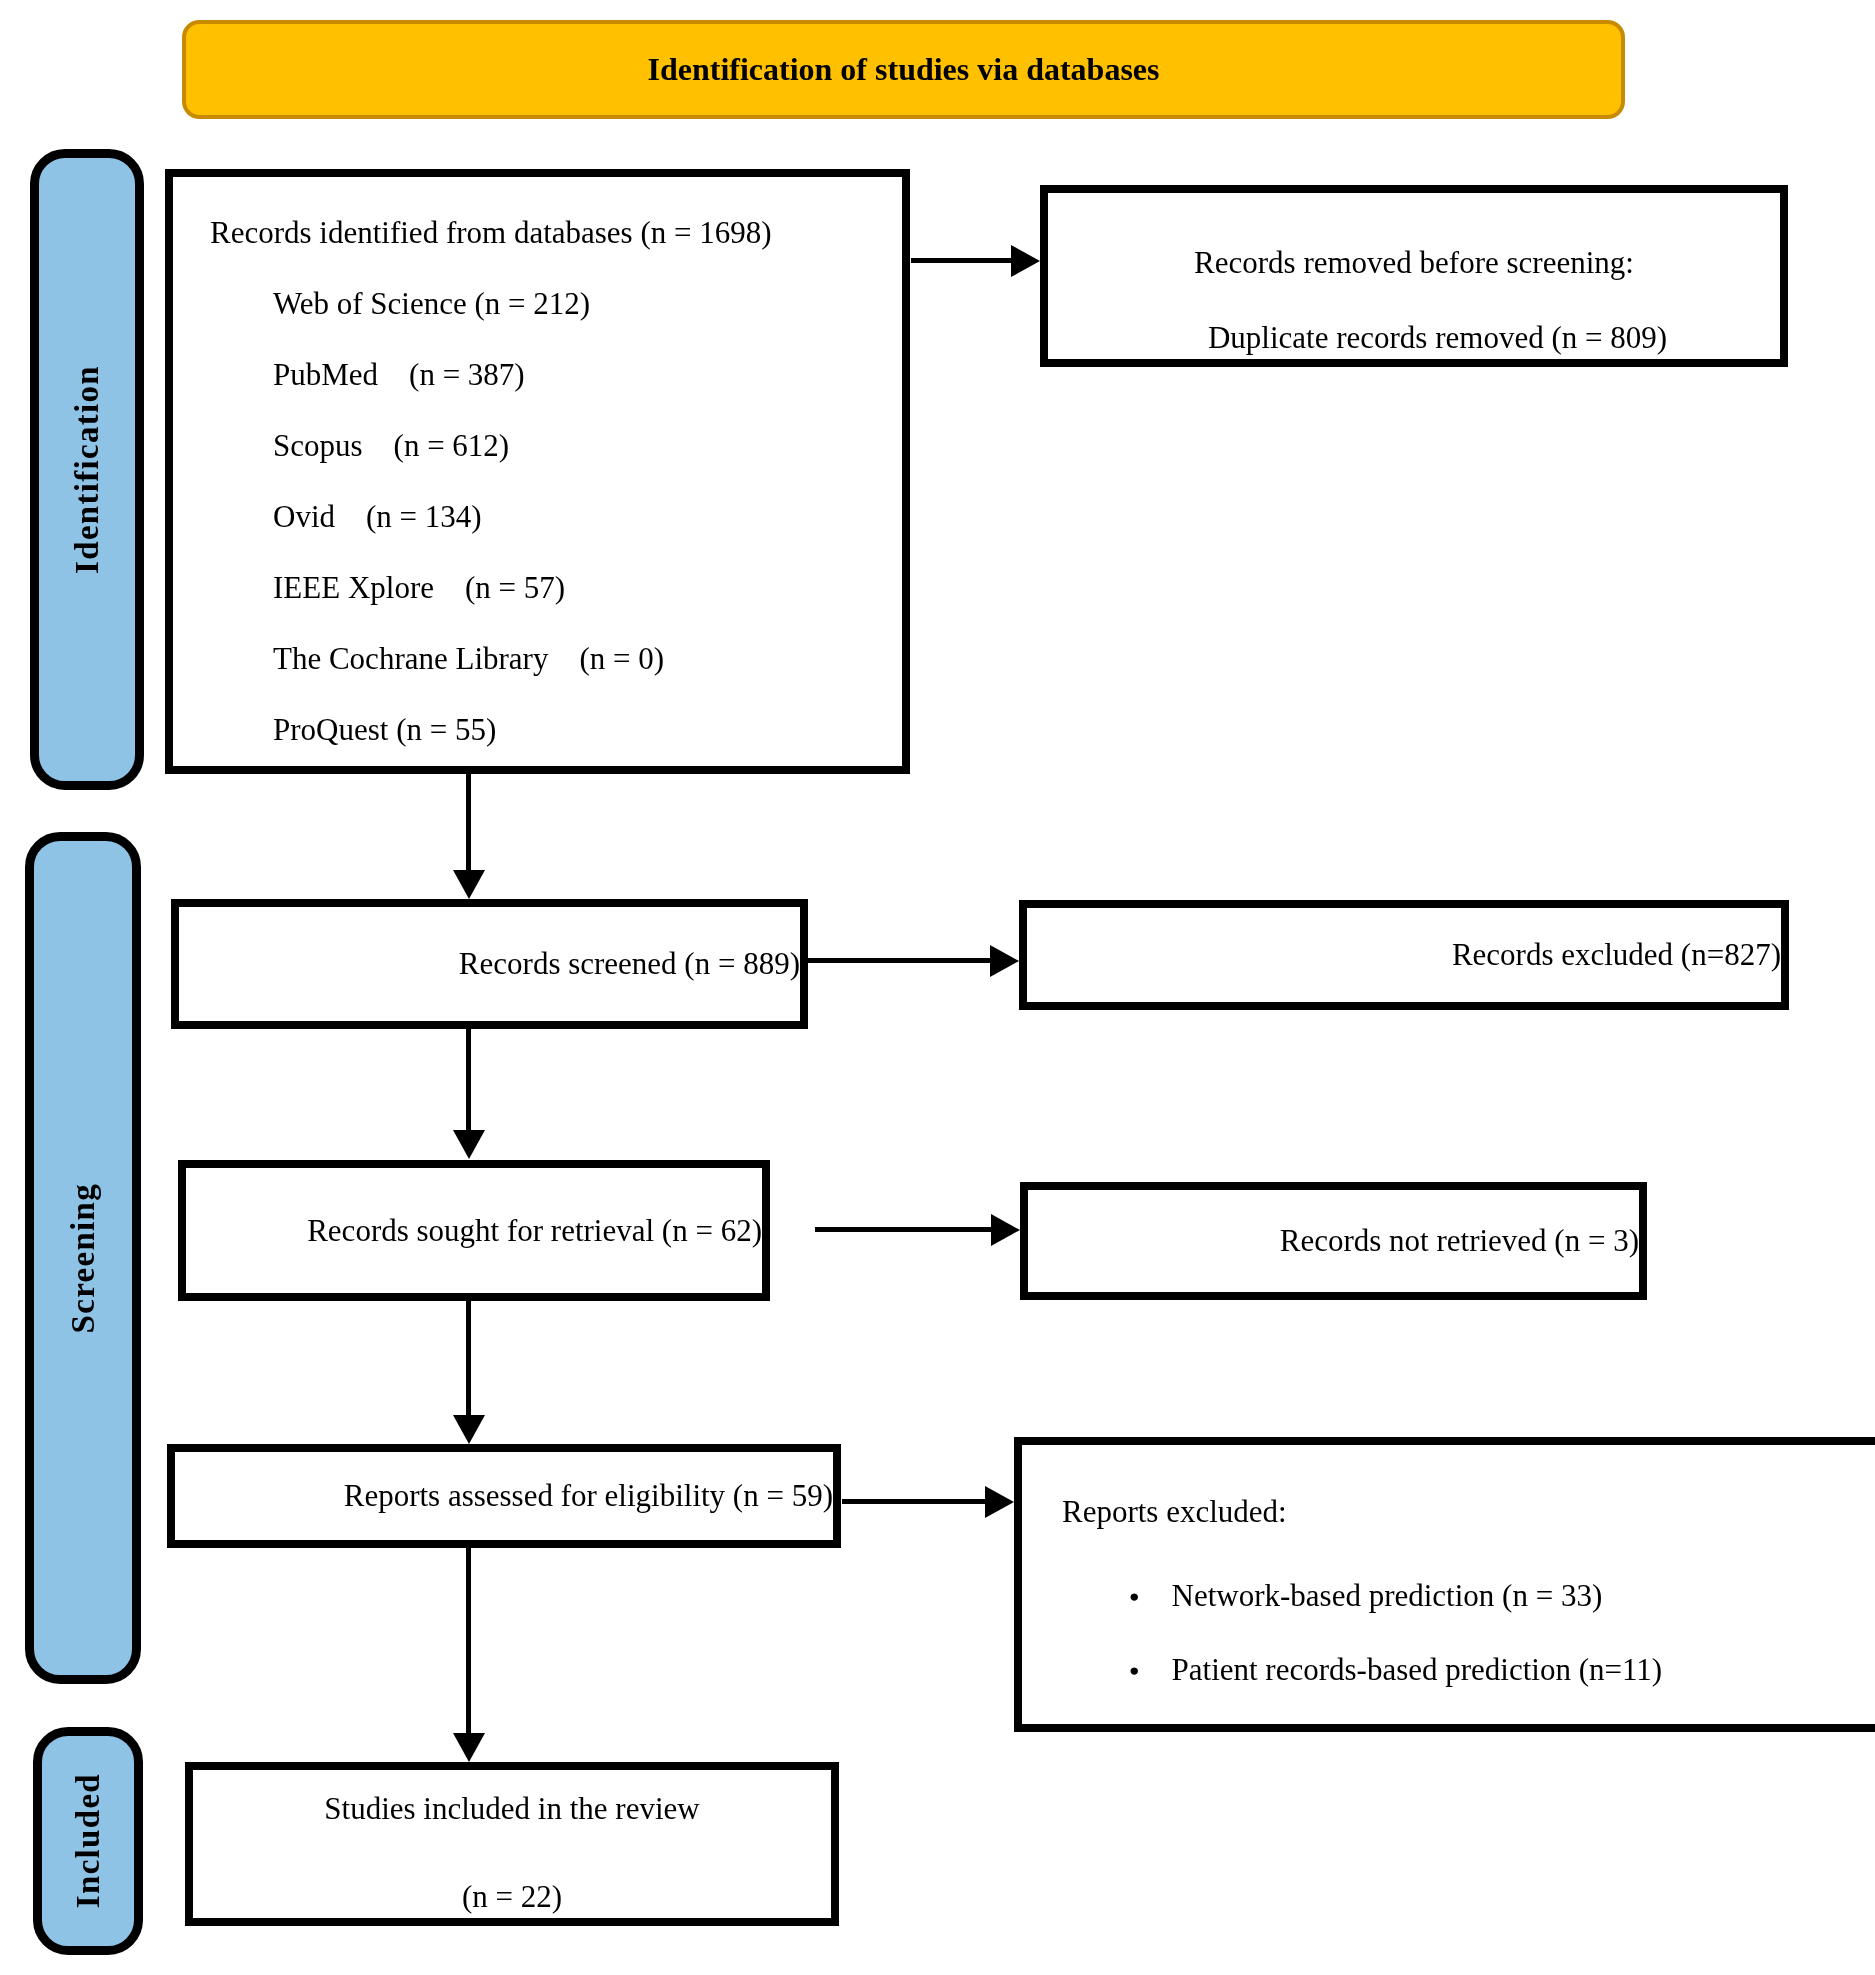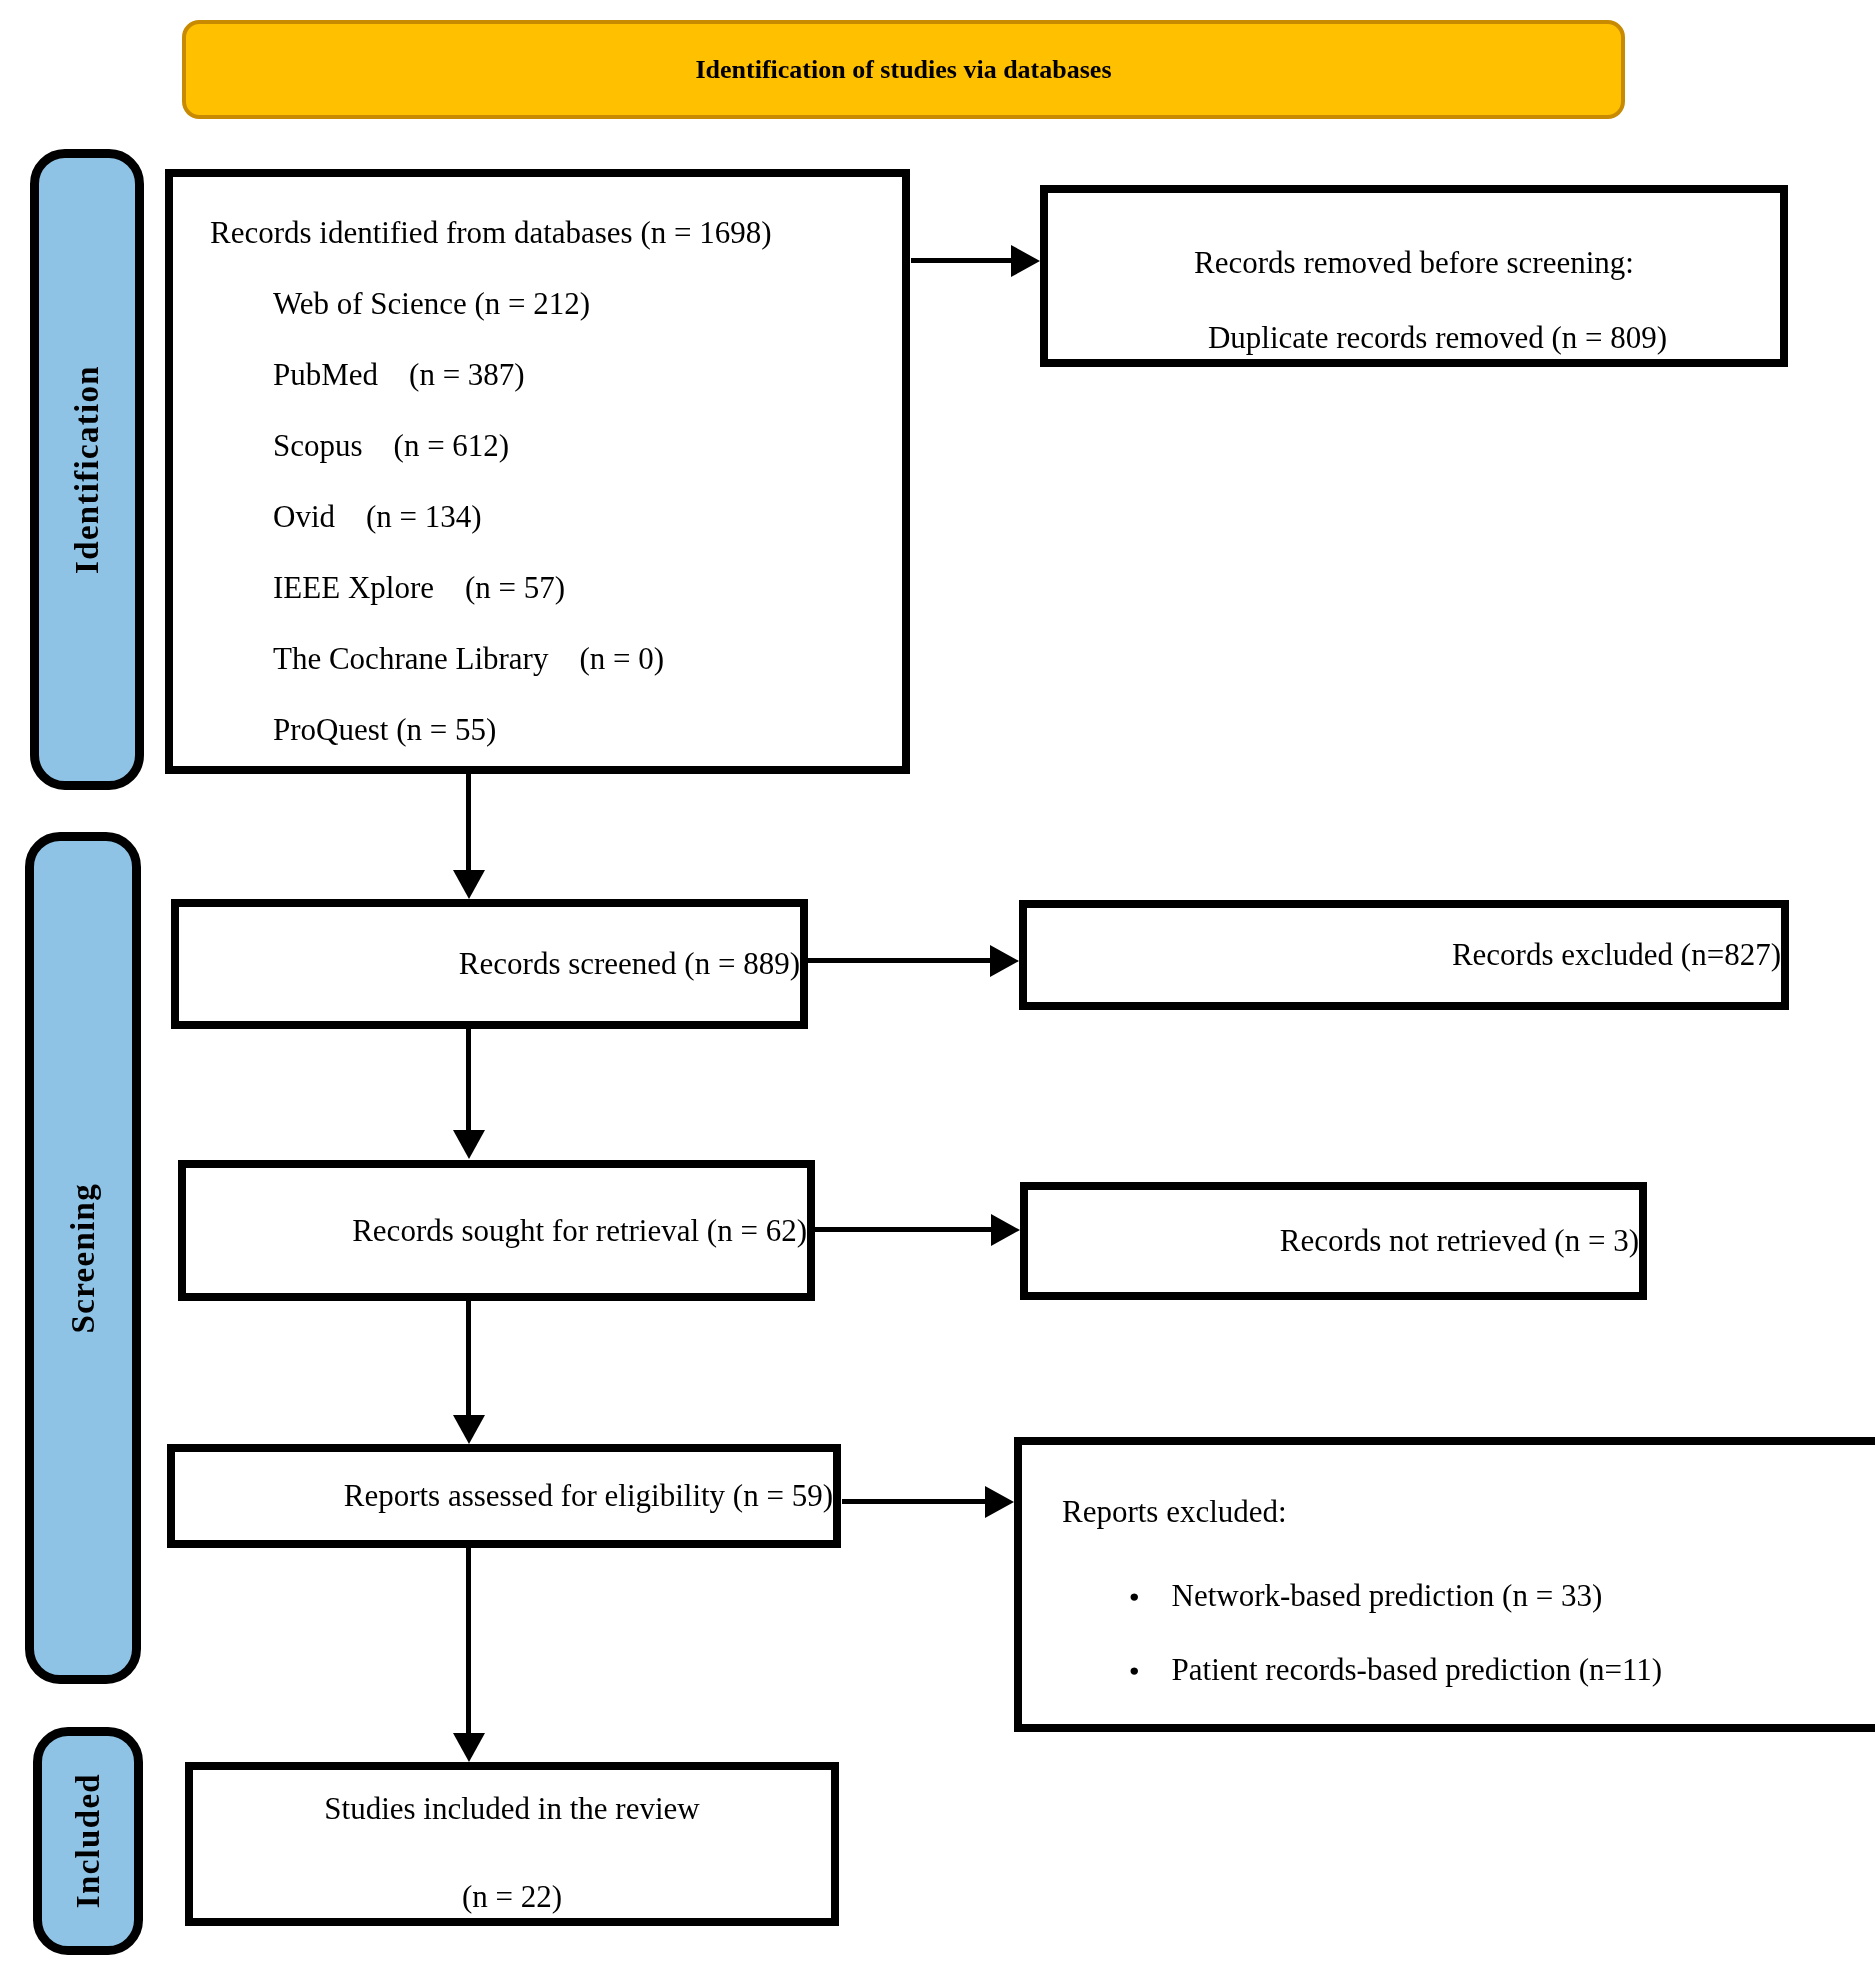--- a/index.html
+++ b/index.html
@@ -13,21 +13,21 @@
   }
 
   .banner {
     position: absolute;
     left: 182px; top: 20px; width: 1443px; height: 99px;
     background: var(--banner-fill, #FFC000);
     border: 4px solid var(--banner-border, #C88A00);
     border-radius: 17.4px;
     box-sizing: border-box;
     display: flex; align-items: center; justify-content: center;
-    font-weight: bold; font-size: 26px;
+    font-weight: bold; font-size: 32px;
   }
 
   .pill {
     position: absolute;
     background: var(--stage-fill, #8EC3E6);
     border: 9.4px solid #000;
     border-radius: 35px;
     box-sizing: border-box;
     display: flex; align-items: center; justify-content: center;
   }
@@ -123,21 +123,21 @@
   </div>
 
   <div class="box center" style="left:171px; top:899px; width:637px; height:130px;">
     <span>Records screened (n = 889)</span>
   </div>
 
   <div class="box center" style="left:1019px; top:900px; width:770px; height:110px;">
     <span>Records excluded (n=827)</span>
   </div>
 
-  <div class="box center" style="left:178px; top:1160px; width:637px; height:141px;">
+  <div class="box center" style="left:178px; top:1160px; width:592px; height:141px;">
     <span>Records sought for retrieval (n = 62)</span>
   </div>
 
   <div class="box center" style="left:1020px; top:1182px; width:627px; height:118px;">
     <span>Records not retrieved (n = 3)</span>
   </div>
 
   <div class="box center" style="left:167px; top:1444px; width:674px; height:104px;">
     <span>Reports assessed for eligibility (n = 59)</span>
   </div>

